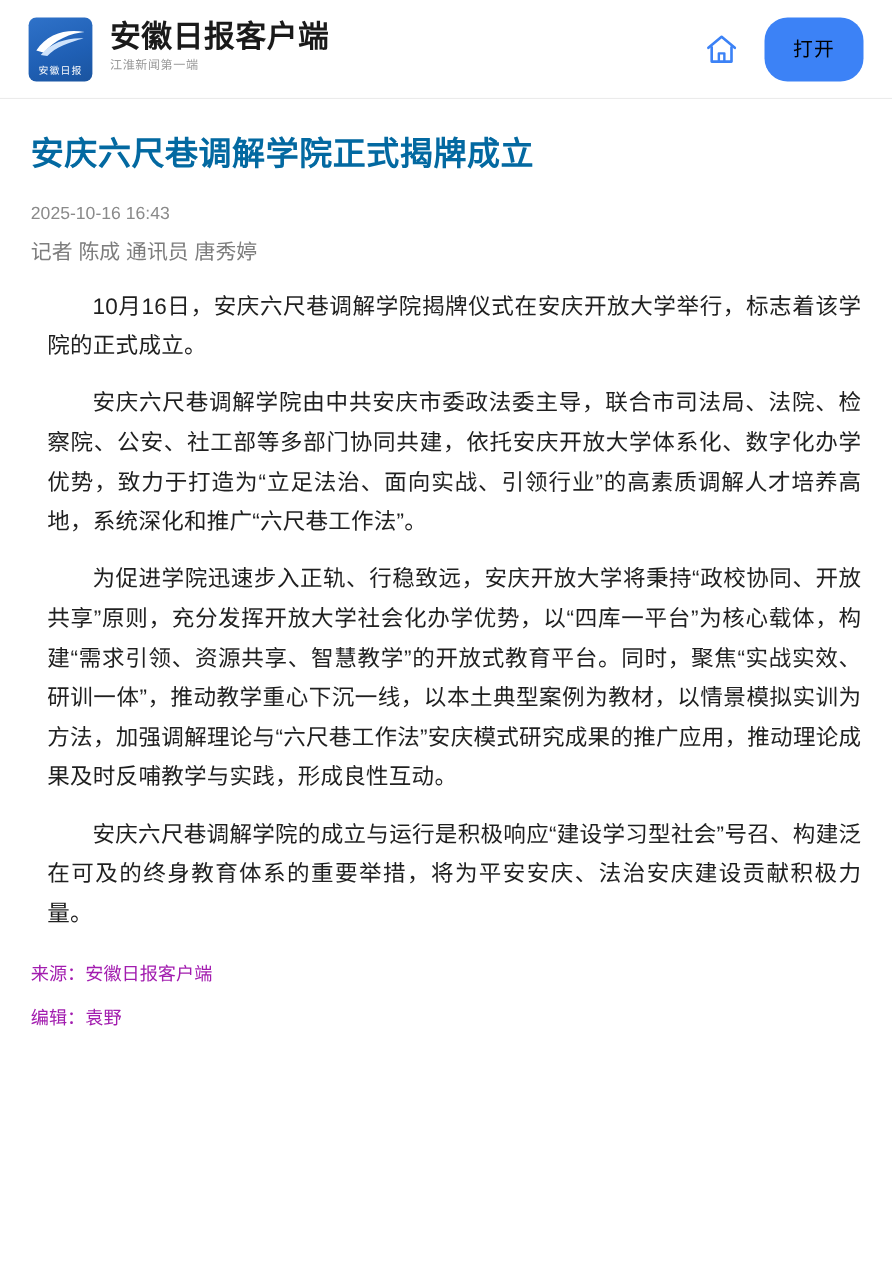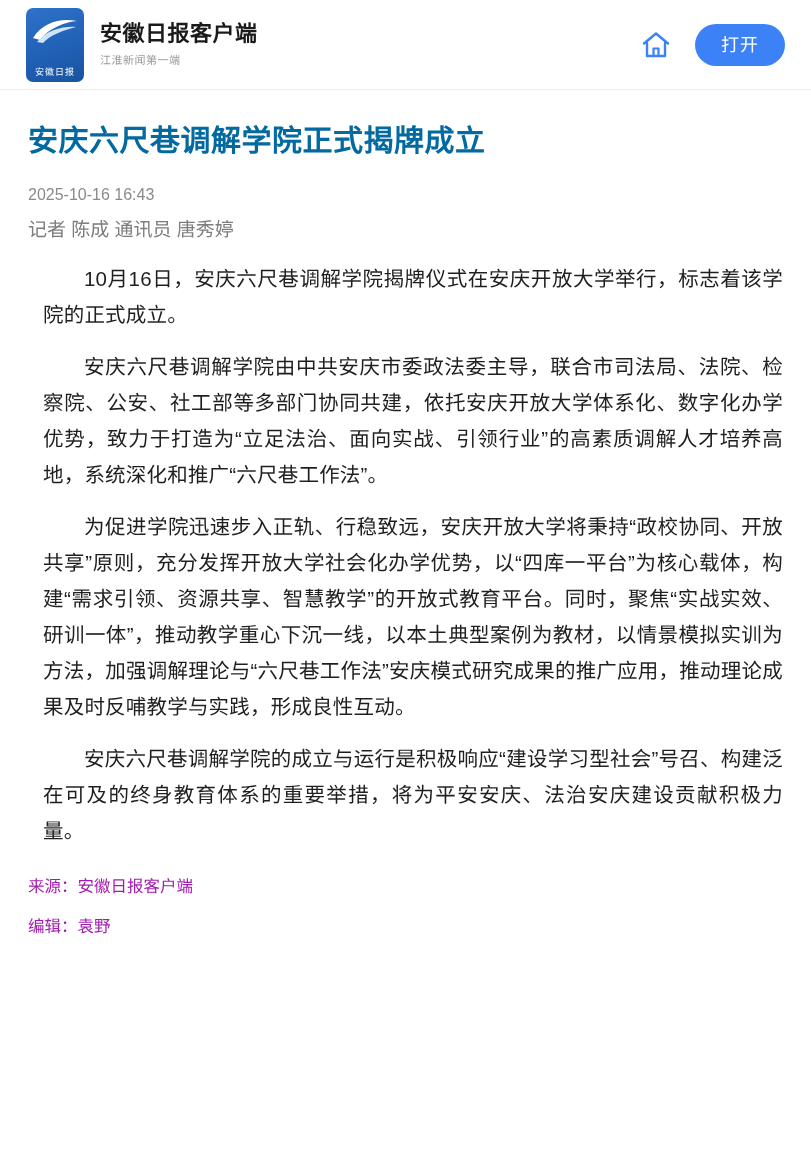--- a/index.html
+++ b/index.html
@@ -24,21 +24,21 @@
     height: 90px;
     flex: 0 0 90px;
     display: flex;
     align-items: center;
     padding: 0 26px;
     background: #ffffff;
     border-bottom: 1px solid #ebebeb;
   }
   .logo {
     width: 58px;
-    height: 74px;
+    height: 58px;
     border-radius: 7px;
     background: linear-gradient(160deg, #2f72c9 0%, #1f5fb4 60%, #1a549f 100%);
     position: relative;
     flex: 0 0 58px;
     overflow: hidden;
   }
   .logo .swoosh {
     position: absolute;
     left: 5px;
     top: 8px;
@@ -59,21 +59,21 @@
   }
   .brand {
     margin-left: 16px;
     display: flex;
     flex-direction: column;
     justify-content: center;
     flex: 1 1 auto;
     min-width: 0;
   }
   .brand-title {
-    font-size: 22px;
+    font-size: 28px;
     font-weight: bold;
     color: #1a1a1a;
     line-height: 28px;
     letter-spacing: 0.5px;
   }
   .brand-sub {
     font-size: 11px;
     color: #9b9b9b;
     line-height: 20px;
     margin-top: 2px;
@@ -85,27 +85,27 @@
     gap: 22px;
     flex: 0 0 auto;
   }
   .home-icon {
     width: 34px;
     height: 34px;
     display: block;
   }
   .open-btn {
     background: #3c82f6;
-    color: #ffffff;
+    color: #000000;
     border: none;
     border-radius: 21px;
     font-size: 18px;
     font-family: "Liberation Sans", "DejaVu Sans", sans-serif;
     padding: 0 26px;
-    height: 42px;
+    height: 58px;
     line-height: 42px;
     cursor: pointer;
     letter-spacing: 1px;
   }
 
   
   .article {
     flex: 1 1 auto;
     padding: 30px 28px 0 28px;
     overflow: hidden;

